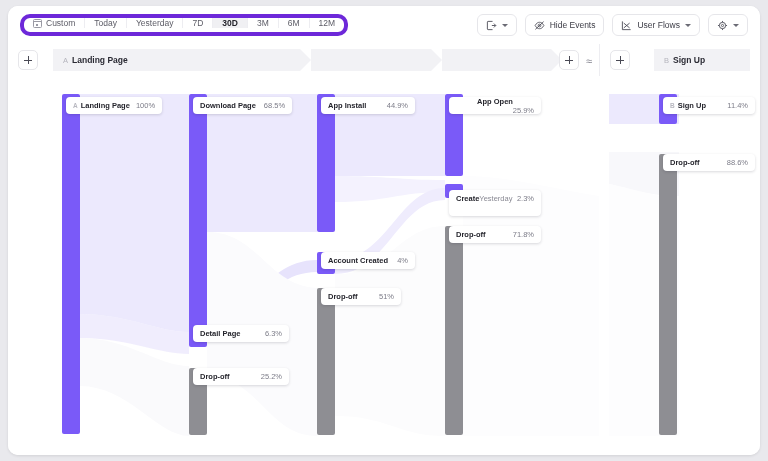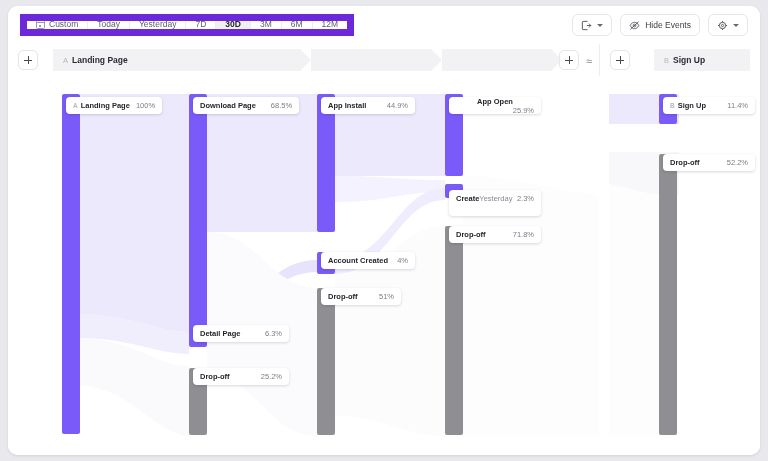--- a/index.html
+++ b/index.html
@@ -22,23 +22,23 @@
 
   
   .toolbar {
     position: absolute; left: 0; top: 0;
     width: 752px; height: 38px;
     display: flex; align-items: center;
     padding: 0 12px;
     background: #ffffff;
   }
   .seg {
-    display: flex; align-items: flex-end;
-    border: 7px solid #6d28d9;
-    border-radius: 0;
+    display: flex; align-items: flex-start;
+    border: 4px solid #6d28d9;
+    border-radius: 10px;
     height: 22px;
     overflow: hidden;
     background: #fff;
   }
   .seg .cell {
     display: flex; align-items: center; justify-content: center;
     gap: 4px;
     padding: 0 9px;
     font-size: 8.5px;
     color: #5c5c66;
@@ -223,20 +223,28 @@
 
       <div class="btn">
         <svg class="ico" width="11" height="11" viewBox="0 0 16 16">
           <path d="M1.6 8 C3.4 4.8 5.6 3.3 8 3.3 C10.4 3.3 12.6 4.8 14.4 8 C12.6 11.2 10.4 12.7 8 12.7 C5.6 12.7 3.4 11.2 1.6 8 Z" fill="none" stroke="#4a4a55" stroke-width="1.2"></path>
           <circle cx="8" cy="8" r="2" fill="none" stroke="#4a4a55" stroke-width="1.2"></circle>
           <path d="M2 13.6 L14 2.4" stroke="#4a4a55" stroke-width="1.3"></path>
         </svg>
         <span>Hide Events</span>
       </div>
 
+      <div class="btn">
+        <svg class="ico" width="11" height="11" viewBox="0 0 16 16">
+          <path d="M2 2 V14 H14" fill="none" stroke="#4a4a55" stroke-width="1.3"></path>
+          <path d="M4 4.5 L12.5 11.5 M4 11.5 L12.5 4.5" fill="none" stroke="#4a4a55" stroke-width="1.3"></path>
+        </svg>
+        <span>User Flows</span>
+        <span class="caret"></span>
+      </div>
 
       <div class="btn">
         <svg class="ico" width="11" height="11" viewBox="0 0 16 16">
           <circle cx="8" cy="8" r="4.6" fill="none" stroke="#4a4a55" stroke-width="1.3"></circle>
           <circle cx="8" cy="8" r="1.6" fill="none" stroke="#4a4a55" stroke-width="1.2"></circle>
           <g stroke="#4a4a55" stroke-width="1.3">
             <path d="M8 1.4 V3.3"></path>
               <path d="M8 12.7 V14.6"></path>
             <path d="M1.4 8 H3.3"></path>
               <path d="M12.7 8 H14.6"></path>
@@ -314,21 +322,21 @@
     <div class="bar purple" style="left:54px; top:18px; width:18px; height:340px;"></div>
     <div class="chip" style="left:58px; top:21px;">
       <span class="ltag">A</span>
       <span class="lbl">Landing Page</span>
       <span class="pct" style="margin-left:6px;">100%</span>
     </div>
 
     <div class="bar purple" style="left:181px; top:18px; width:18px; height:238px;"></div>
     <div class="chip" style="left:185px; top:21px;">
       <span class="lbl">Download Page</span>
-      <span class="pct" style="margin-left:15px;">68.5%</span>
+      <span class="pct" style="margin-left:8px;">68.5%</span>
     </div>
 
     <div class="bar purple" style="left:181px; top:249px; width:18px; height:22px;"></div>
     <div class="chip" style="left:185px; top:249px; width:96px;">
       <span class="lbl">Detail Page</span>
       <span class="pct" style="margin-left:auto;">6.3%</span>
     </div>
 
     <div class="bar gray" style="left:181px; top:292px; width:18px; height:67px;"></div>
     <div class="chip" style="left:185px; top:292px; width:96px;">
@@ -378,17 +386,17 @@
     <div class="bar purple" style="left:651px; top:18px; width:18px; height:30px;"></div>
     <div class="chip" style="left:655px; top:21px; width:92px;">
       <span class="ltag">B</span>
       <span class="lbl">Sign Up</span>
       <span class="pct" style="margin-left:auto;">11.4%</span>
     </div>
 
     <div class="bar gray" style="left:651px; top:78px; width:18px; height:281px;"></div>
     <div class="chip" style="left:655px; top:78px; width:92px;">
       <span class="lbl">Drop-off</span>
-      <span class="pct" style="margin-left:auto;">52.2%</span>
+      <span class="pct" style="margin-left:auto;">88.6%</span>
     </div>
 
   </div>
 </div>
 
 </body></html>

